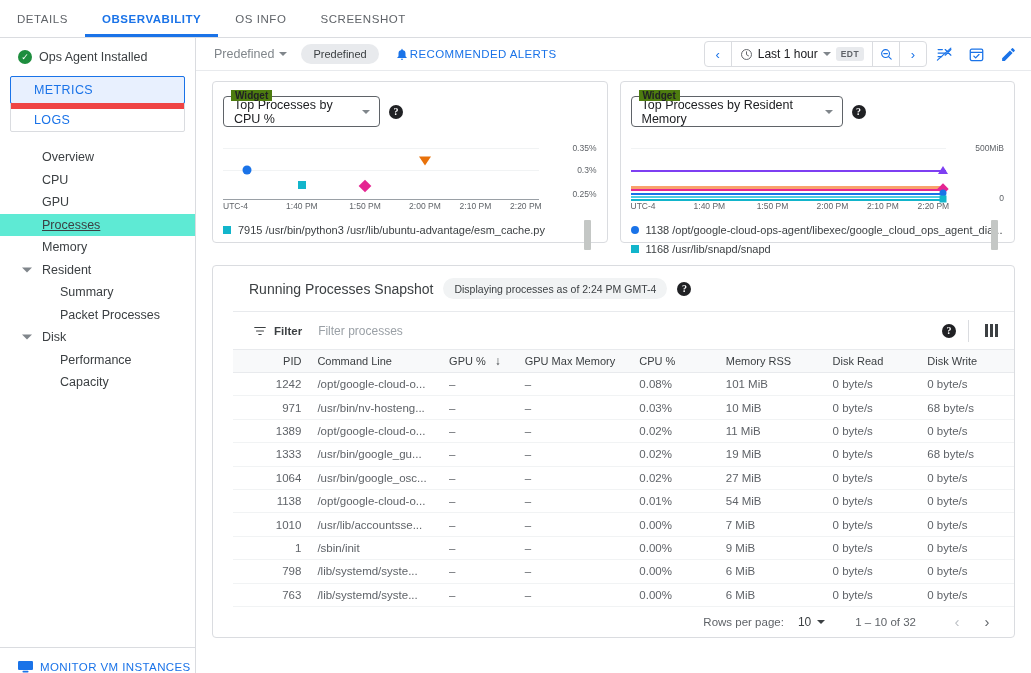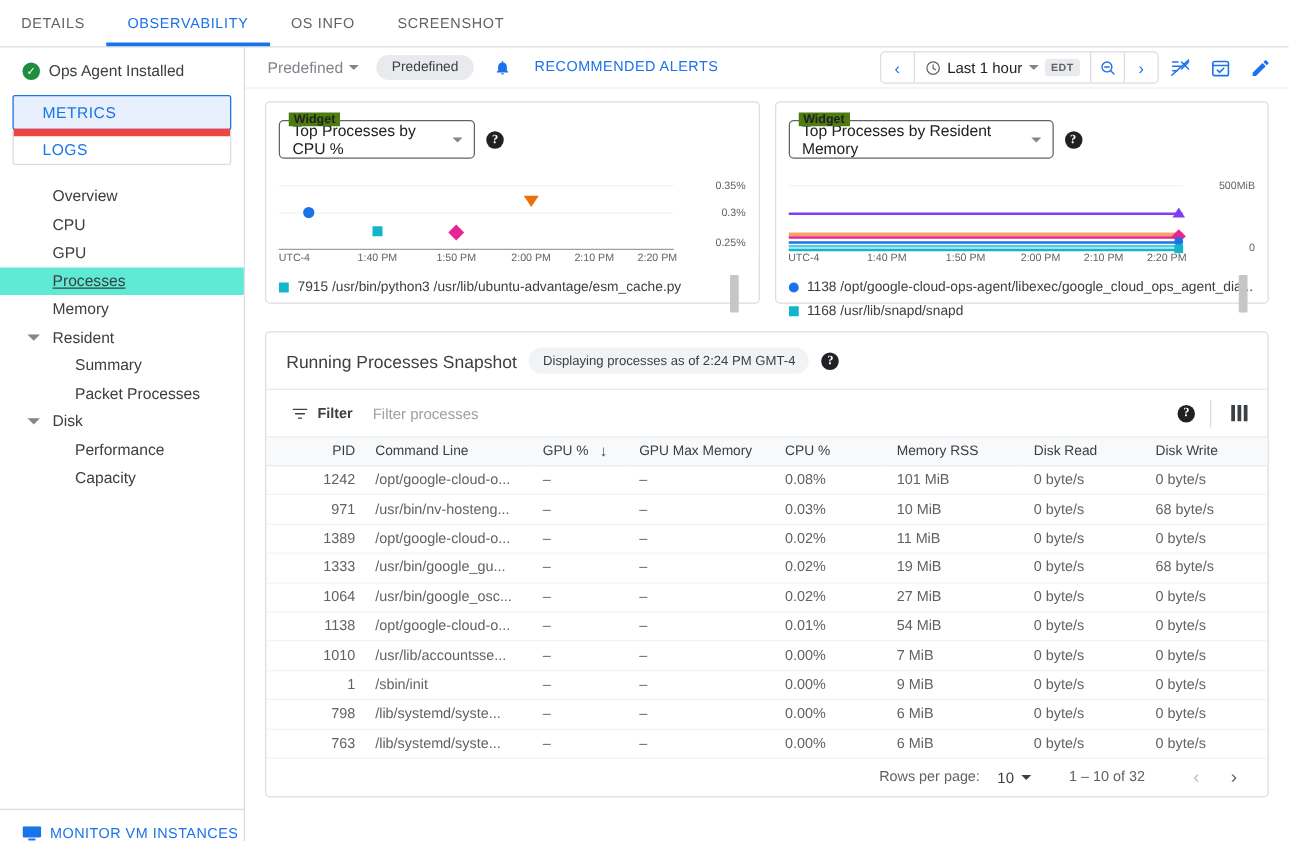--- a/index.html
+++ b/index.html
@@ -23,21 +23,21 @@
   .tab {
     display: flex; align-items: center; justify-content: center;
     padding: 0 17px;
     font-size: 11.5px;
     letter-spacing: .55px;
     color: #5f6368;
     cursor: pointer;
     position: relative;
     white-space: nowrap;
   }
-  .tab.active { color: #1a73e8; font-weight: 400; justify-content: center; }
+  .tab.active { color: #1a73e8; font-weight: 700; justify-content: center; }
   .tab.active::after {
     content: ""; position: absolute; left: 0; right: 0; bottom: 0;
     height: 3px; background: #1a73e8;
   }
 
   
   .body-wrap { display: flex; height: 635px; }
 
   
   .sidebar {
@@ -121,21 +121,21 @@
     background: #e8eaed;
     border-radius: 12px;
     height: 20px;
     display: flex; align-items: center;
     padding: 0 12px;
     font-size: 11px; font-weight: 500; color: #3c4043;
     cursor: pointer;
   }
   .rec-alerts {
     margin-left: 16px;
-    display: flex; align-items: center; gap: 19px;
+    display: flex; align-items: center; gap: 1px;
     color: #1a73e8; font-size: 11.5px; font-weight: 500;
     letter-spacing: .4px; cursor: pointer;
   }
   .tb-right { margin-left: auto; display: flex; align-items: center; }
   .timectl {
     display: flex; align-items: center;
     border: 1px solid #dadce0; border-radius: 4px;
     height: 26px; overflow: hidden;
   }
   .tc-btn {
@@ -224,20 +224,21 @@
     width: 7px; height: 30px; background:#c4c7c5; border-radius:1px;
   }
 
   
   .tablecard {
     margin-top: 22px;
     border: 1px solid #dadce0;
     border-radius: 4px;
     overflow: hidden;
     background: #fff;
+    padding-left: 20px;
   }
   .rps-head {
     display:flex; align-items:center; gap: 10px;
     padding: 12px 14px 12px 16px;
   }
   .rps-title { font-size: 14px; color:#3c4043; }
   .rps-chip {
     background:#f1f3f4; border-radius:11px; height:21px;
     display:flex; align-items:center; padding: 0 11px;
     font-size: 10.5px; color:#3c4043;

